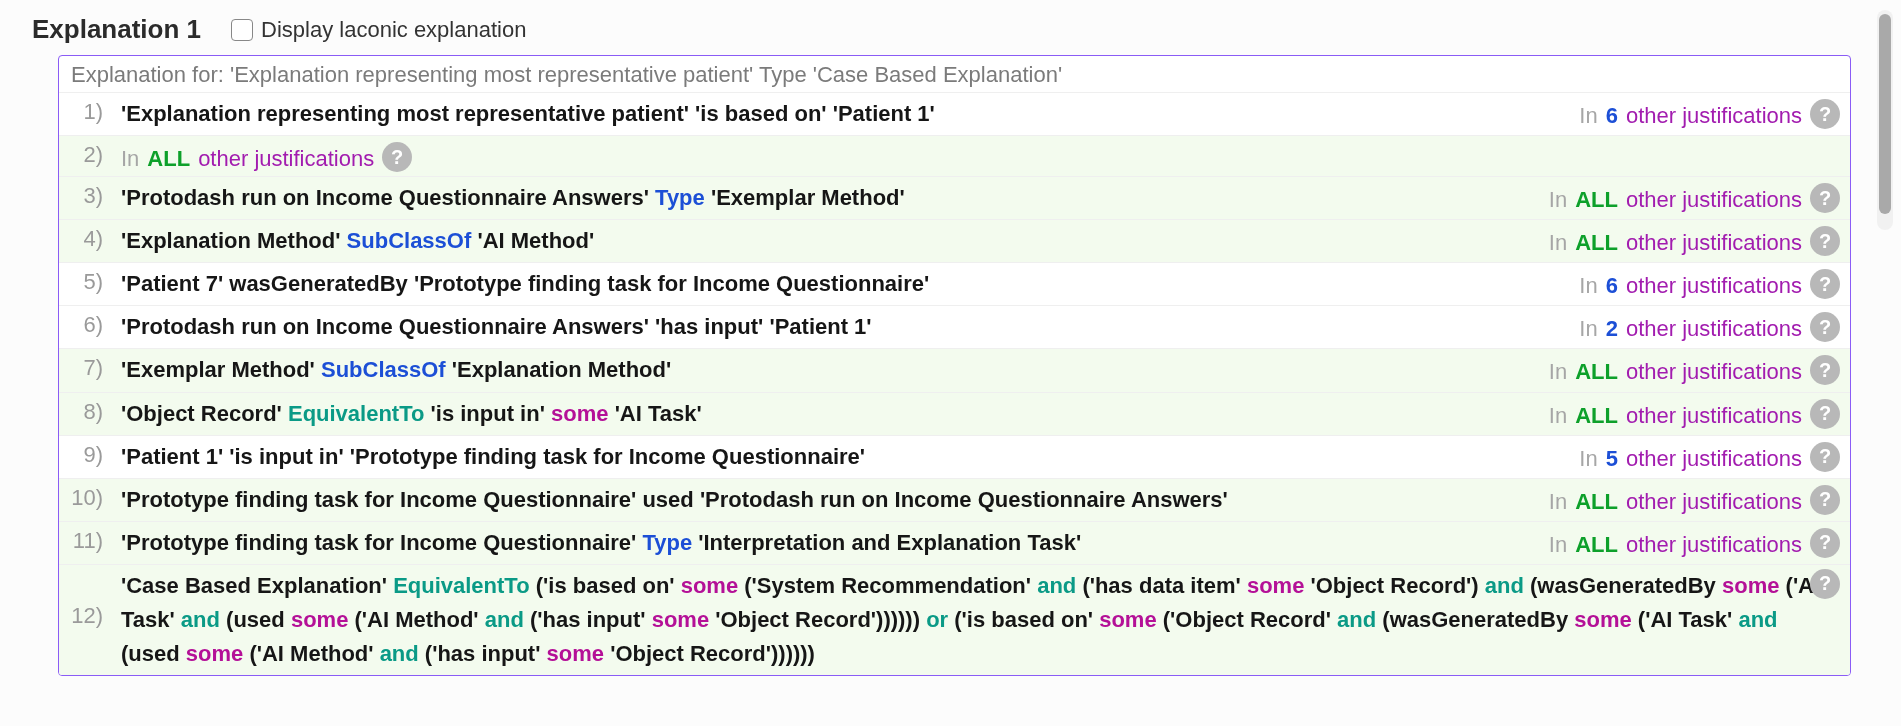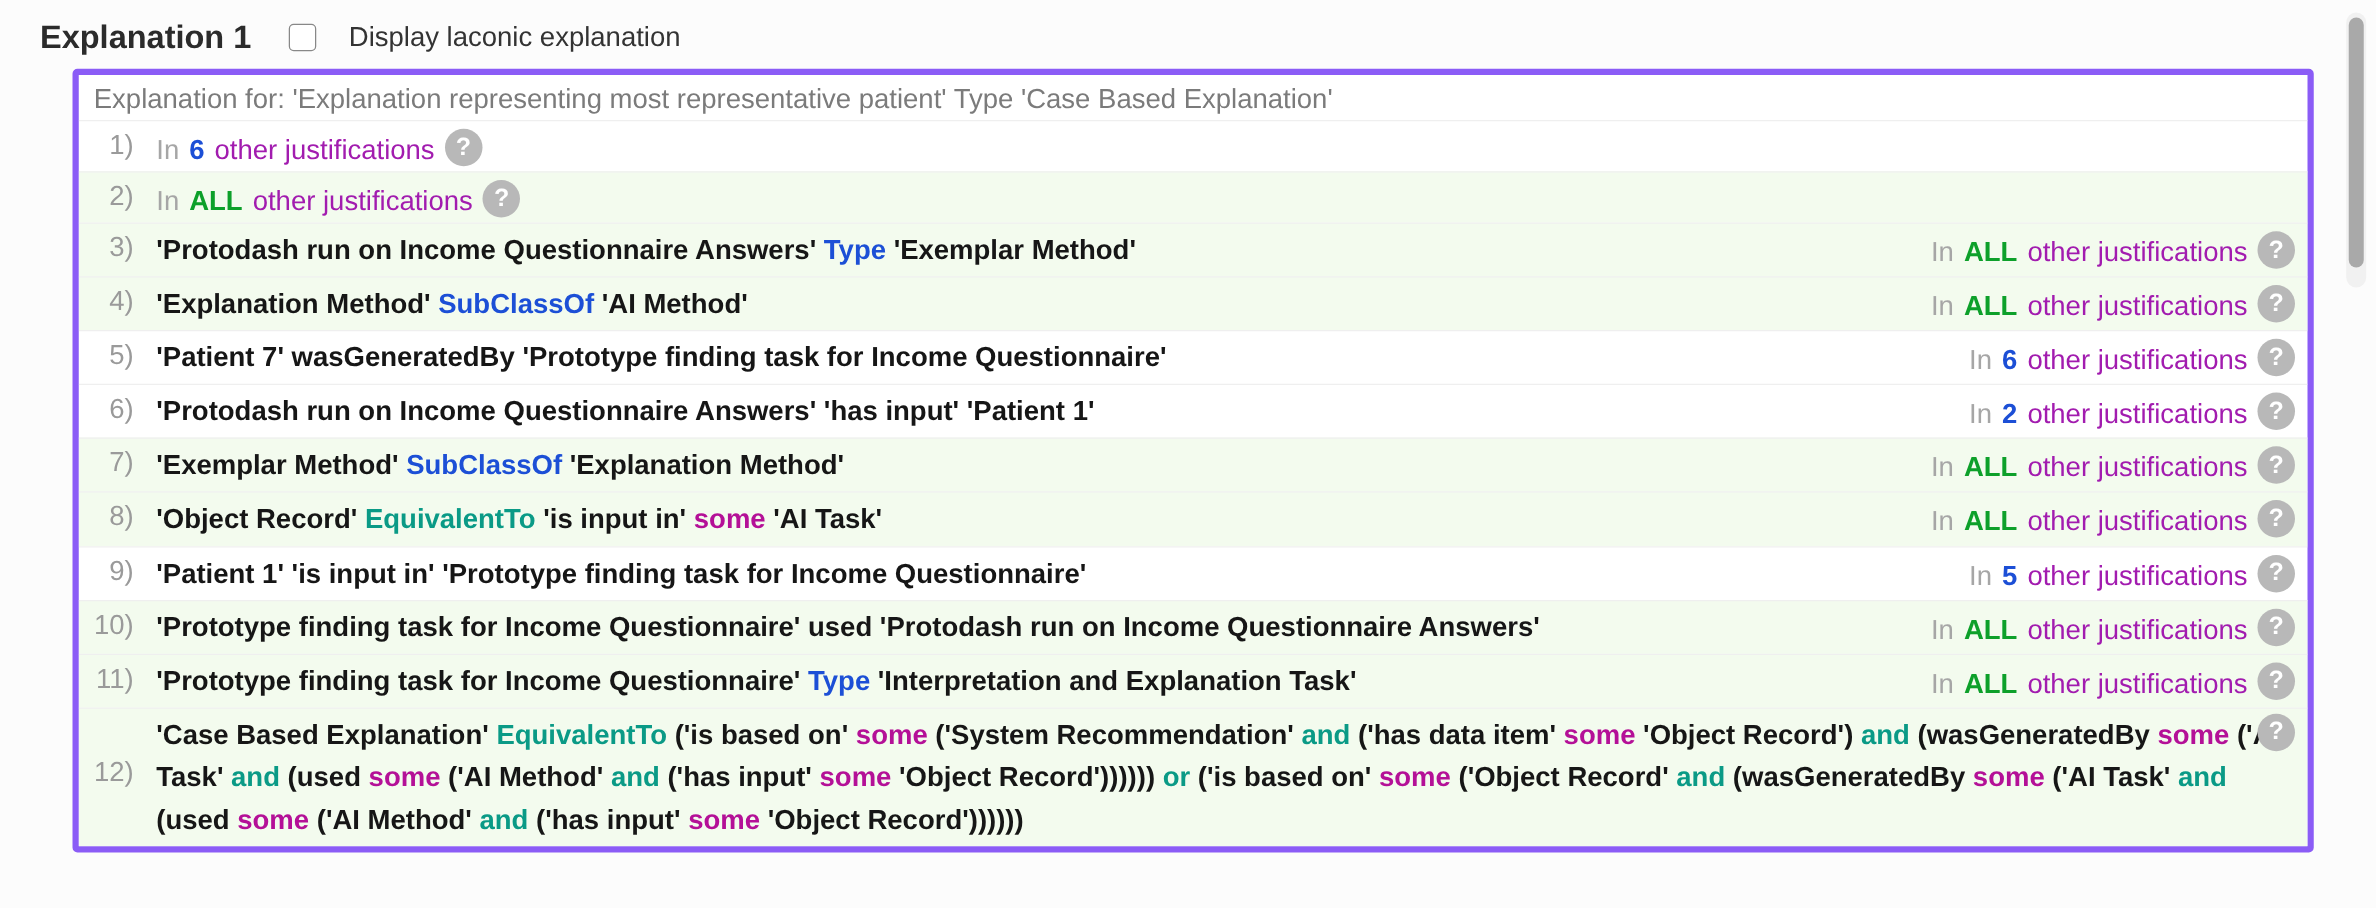--- a/index.html
+++ b/index.html
@@ -24,34 +24,34 @@
     padding-left: 4px;
   }
   .title {
     font-size: 26px;
     font-weight: 700;
     color: #2b2b2b;
   }
   .chk-wrap {
     display: flex;
     align-items: center;
-    gap: 26px;
+    gap: 8px;
   }
   .chk {
     width: 22px; height: 22px;
     border: 1px solid #888;
     border-radius: 4px;
     background: #fff;
   }
   .chk-label {
     font-size: 22px;
     color: #333;
   }
   .panel {
-    border: 5px solid #8b5cf6;
+    border: 1px solid #8b5cf6;
     border-radius: 4px;
     background: #fff;
     margin-left: 30px;
     margin-right: 10px;
     overflow: hidden;
   }
   .panel-caption {
     padding: 6px 12px 4px 12px;
     font-size: 22px;
     color: #7b7b7b;
@@ -155,20 +155,21 @@
       <div class="chk" role="checkbox" aria-checked="false"></div>
       <div class="chk-label">Display laconic explanation</div>
     </div>
   </div>
 
   <div class="panel">
     <div class="panel-caption">Explanation for: 'Explanation representing most representative patient' Type 'Case Based Explanation'</div>
     <div class="rows" id="rows">
         <div class="row">
           <div class="num">1)</div>
+          <div class="axiom"><span>'Explanation representing most representative patient' 'is based on' 'Patient 1'</span></div>
           <div class="tail">
             <span class="prefix">In</span>
             <span class="count num-c">6</span>
             <span class="suffix">other justifications</span>
             <div class="qmark">?</div>
           </div>
         </div>
         <div class="row hl">
           <div class="num">2)</div>
           <div class="tail">

